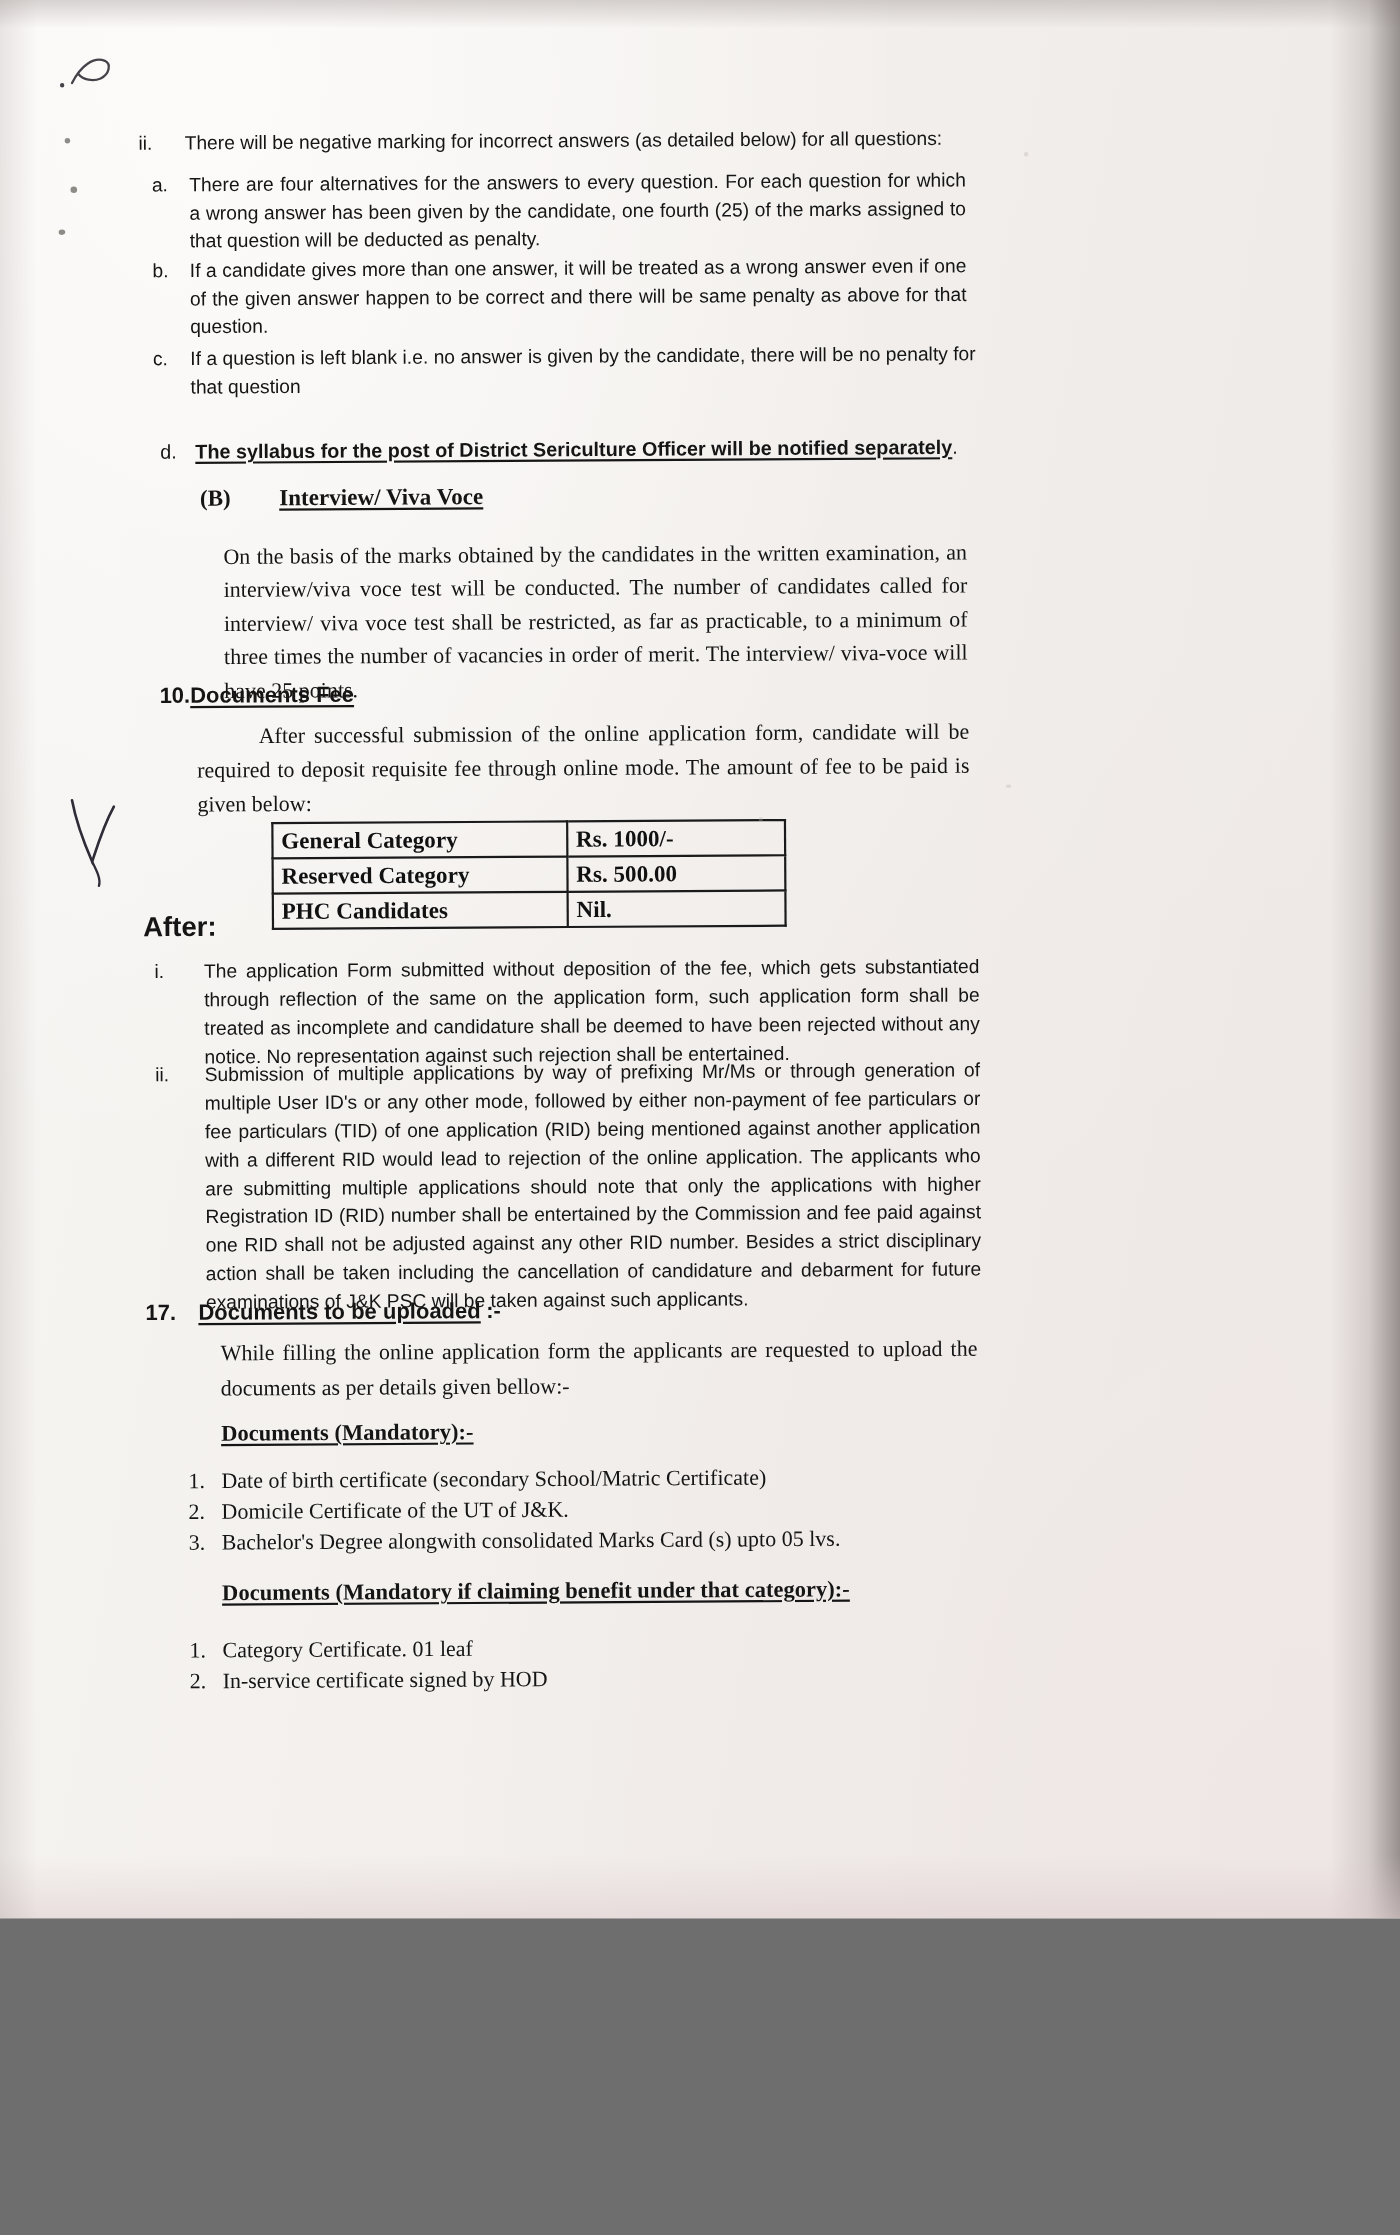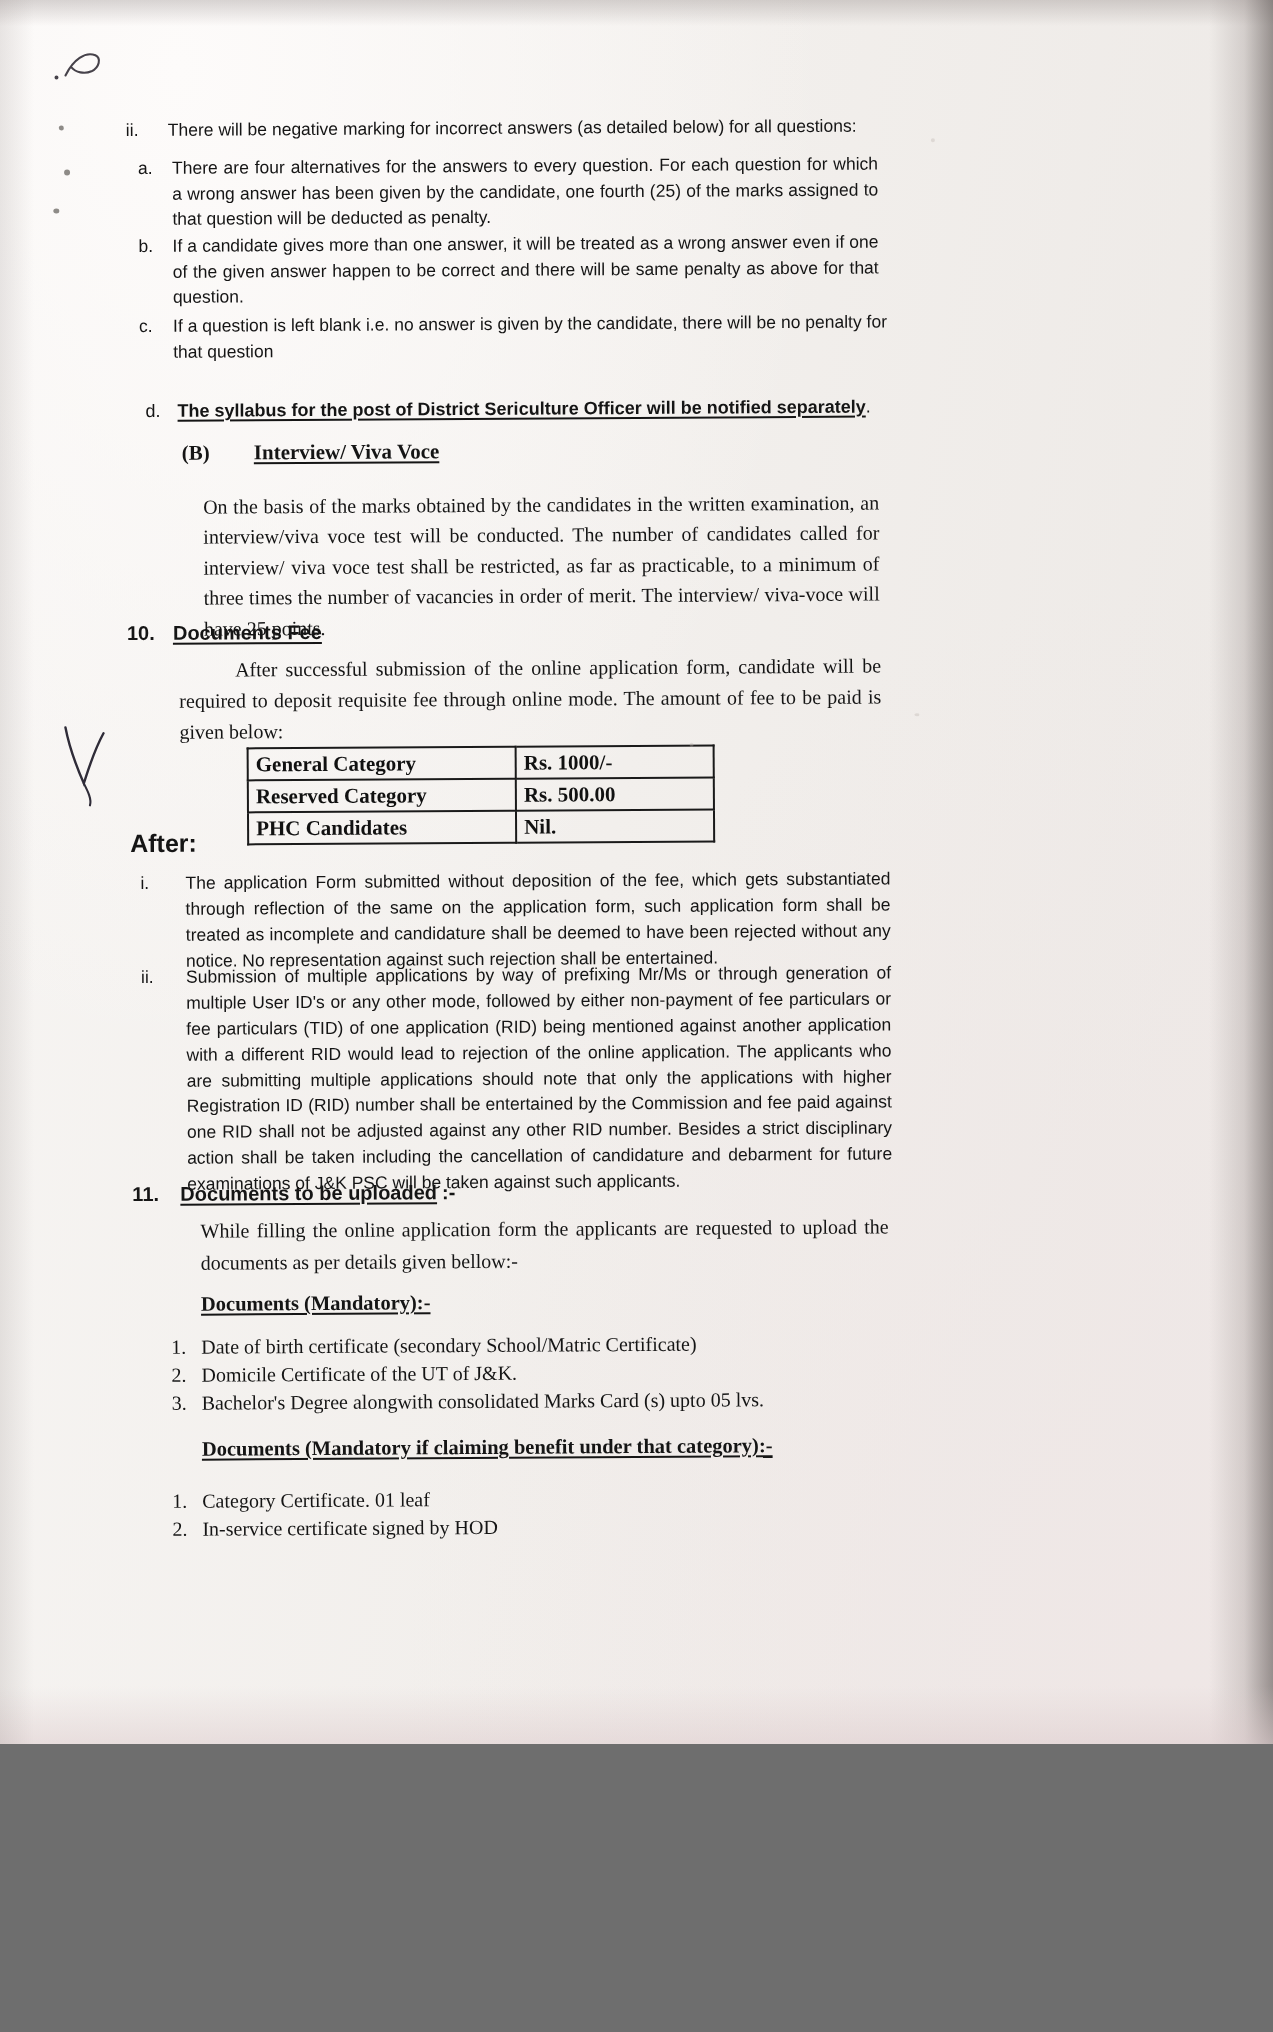--- a/index.html
+++ b/index.html
@@ -91,21 +91,21 @@
       </span>
     </div>
 
     <div class="blk serif" style="left:184px;top:437px;width:700px;font-size:21px;line-height:1.3;">
       <span class="b" style="display:inline-block;width:72px;">(B)</span><span class="b ul">Interview/ Viva Voce</span>
     </div>
 
     <div class="blk serif just" style="left:205px;top:489px;width:676px;font-size:20px;line-height:1.52;">On the basis of the marks obtained by the candidates in the written examination, an interview/viva voce test will be conducted. The number of candidates called for interview/ viva voce test shall be restricted, as far as practicable, to a minimum of three times the number of vacancies in order of merit.  The interview/ viva-voce will have 25 points.</div>
 
     <div class="blk sans" style="left:128px;top:617px;width:700px;font-size:20px;line-height:1.3;">
-      <span class="b" style="display:inline-block;width:46px;">10.</span><span class="b ul">Documents Fee</span>
+      <span class="b" style="display:inline-block;width:46px;text-align:right;">10.</span><span class="b ul">Documents Fee</span>
     </div>
 
     <div class="blk serif just" style="left:180px;top:652px;width:702px;font-size:20px;line-height:1.55;text-indent:56px;">After successful submission of the online application form, candidate will be required to deposit requisite fee through online mode. The amount of fee to be paid is given below:</div>
 
     <div class="blk" style="left:247px;top:745px;">
       <table class="fee">
         <tbody>
           <tr>
             <td class="fee-cat">General Category</td>
             <td class="fee-val">Rs. 1000/-</td>
@@ -128,21 +128,21 @@
       <span class="mk" style="width:45px;">i.</span>
       <span class="bd">The application Form submitted without deposition of the fee, which gets substantiated through reflection of the same on the application form, such application form shall be treated as incomplete and candidature shall be deemed to have been rejected without any notice. No representation against such rejection shall be entertained.</span>
     </div>
 
     <div class="blk sans row just" style="left:140px;top:962px;width:750px;font-size:17.5px;line-height:1.48;">
       <span class="mk" style="width:45px;">ii.</span>
       <span class="bd">Submission of multiple applications by way of prefixing Mr/Ms or through generation of multiple User ID's or any other mode, followed by either non-payment of fee particulars or fee particulars (TID) of one application (RID) being mentioned against another application with a different RID would lead to rejection of the online application. The applicants who are submitting multiple applications should note that only the applications with higher Registration ID (RID) number shall be entertained by the Commission and fee paid against one RID shall not be adjusted against any other RID number. Besides a strict disciplinary action shall be taken including the cancellation of candidature and debarment for future examinations of J&amp;K PSC will be taken against such applicants.</span>
     </div>
 
     <div class="blk sans" style="left:130px;top:1178px;width:720px;font-size:20px;line-height:1.3;">
-      <span class="b" style="display:inline-block;width:48px;">11.</span><span class="b ul">Documents to be uploaded</span><span class="b" style="margin-left:5px;">:-</span>
+      <span class="b" style="display:inline-block;width:48px;">17.</span><span class="b ul">Documents to be uploaded</span><span class="b" style="margin-left:5px;">:-</span>
     </div>
 
     <div class="blk serif just" style="left:198px;top:1212px;width:688px;font-size:20px;line-height:1.62;">While filling the online application form the applicants are requested to upload the documents as per details given bellow:-</div>
 
     <div class="blk serif b ul" style="left:198px;top:1290px;font-size:20.5px;">Documents (Mandatory):-</div>
 
     <div class="blk serif row" style="left:168px;top:1330px;width:730px;font-size:20px;line-height:1.42;">
       <span class="mk" style="width:30px;">1.</span>
       <span class="bd">Date of birth certificate (secondary School/Matric Certificate)</span>
     </div>

